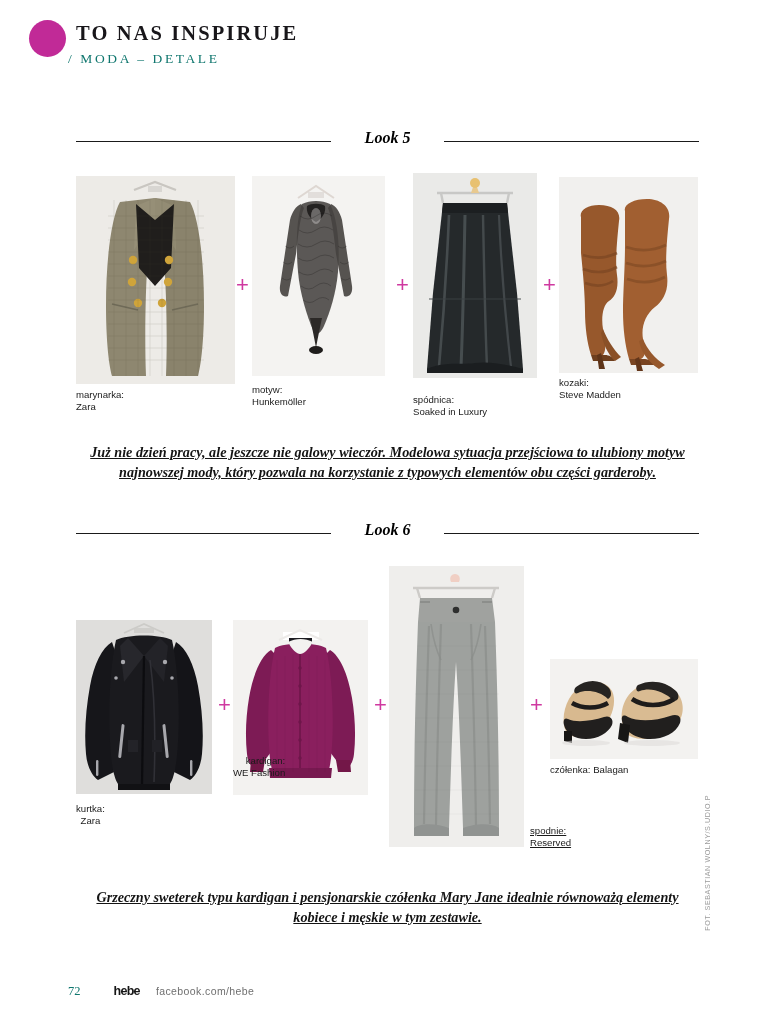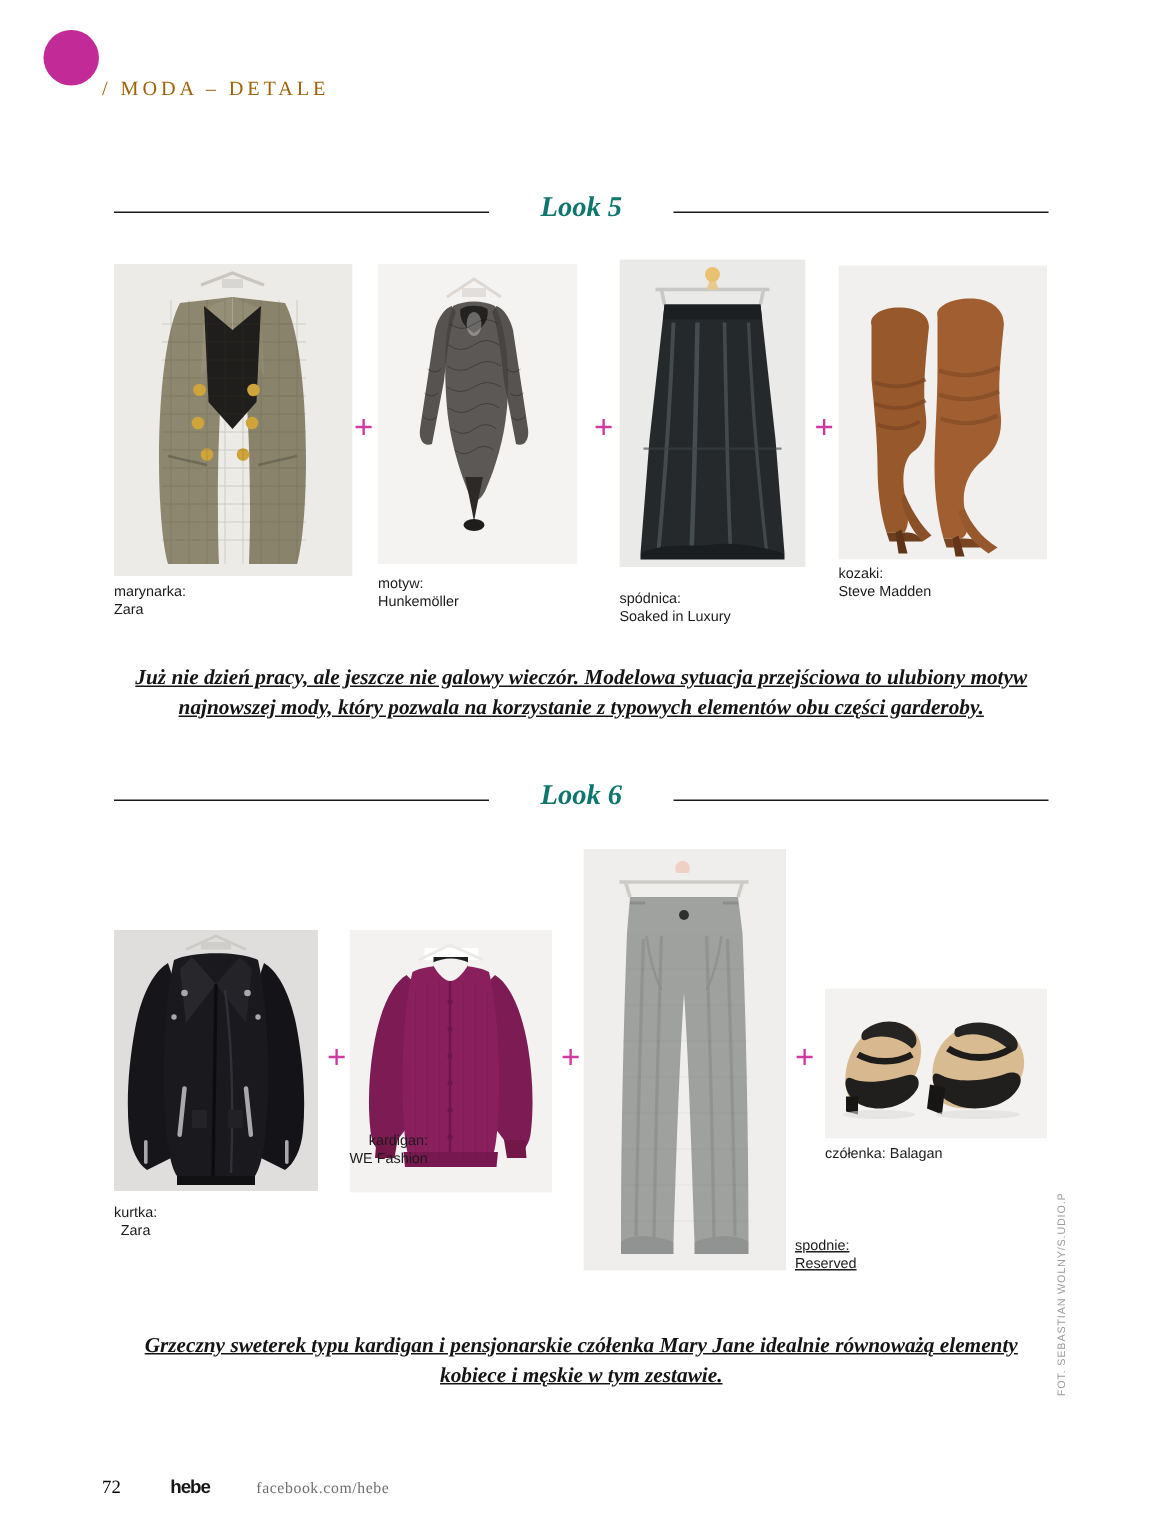--- a/index.html
+++ b/index.html
@@ -37,21 +37,21 @@
     letter-spacing: 2.1px;
     color: #18161a;
     white-space: nowrap;
   }
   .page-subtitle {
     position: absolute;
     left: 68px; top: 51px;
     font-family: "Liberation Serif", serif;
     font-size: 13.5px;
     letter-spacing: 2.6px;
-    color: #a16207;
+    color: #0f766e;
     white-space: nowrap;
   }
 
   
   .look-head {
     position: absolute;
     left: 76px;
     width: 623px;
     height: 34px;
     display: flex;
@@ -59,22 +59,22 @@
   }
   .look-rule {
     flex: 1 1 auto;
     height: 1px;
     background: #1a1a1a;
   }
   .look-label {
     font-family: "Liberation Serif", serif;
     font-style: italic;
     font-weight: bold;
-    font-size: 19px;
-    color: #0f766e;
+    font-size: 16px;
+    color: #000000;
     padding: 0 34px;
     white-space: nowrap;
     line-height: 1;
     margin-top: -6px;
   }
 
   
   .photo {
     position: absolute;
     overflow: hidden;
@@ -119,33 +119,33 @@
   .footer {
     position: absolute;
     left: 68px; top: 984px;
     display: flex;
     align-items: baseline;
     gap: 9px;
   }
   .footer-pageno {
     font-family: "Liberation Serif", serif;
     font-size: 12.5px;
-    color: #000000;
+    color: #0f766e;
   }
   .footer-logo {
     font-family: "Liberation Sans", sans-serif;
     font-weight: bold;
     font-size: 12.5px;
     letter-spacing: -0.7px;
     color: #161616;
     padding-left: 24px;
   }
   .footer-url {
-    margin-left: 22px;
-    font-family: Liberation Serif, serif;
+    margin-left: 7px;
+    font-family: Liberation Sans, sans-serif;
     font-size: 10.5px;
     letter-spacing: 0.4px;
     color: #6f6f6f;
   }
 
   
   .side-credit {
     position: absolute;
     left: 703px;
     top: 795px;
@@ -159,20 +159,21 @@
   }
 
   
   .garment-svg { position: absolute; inset: 0; width: 100%; height: 100%; display: block; }
 </style>
 </head>
 <body>
 
 <div class="header">
   <div class="brand-dot"></div>
+  <div class="page-title">TO NAS INSPIRUJE</div>
   <div class="page-subtitle">/ MODA – DETALE</div>
 </div>
 
 <div class="look-head" style="top:124px">
   <div class="look-rule"></div>
   <div class="look-label">Look 5</div>
   <div class="look-rule"></div>
 </div>
 
 <div class="photo" style="left:76px; top:176px; width:159px; height:208px;">

